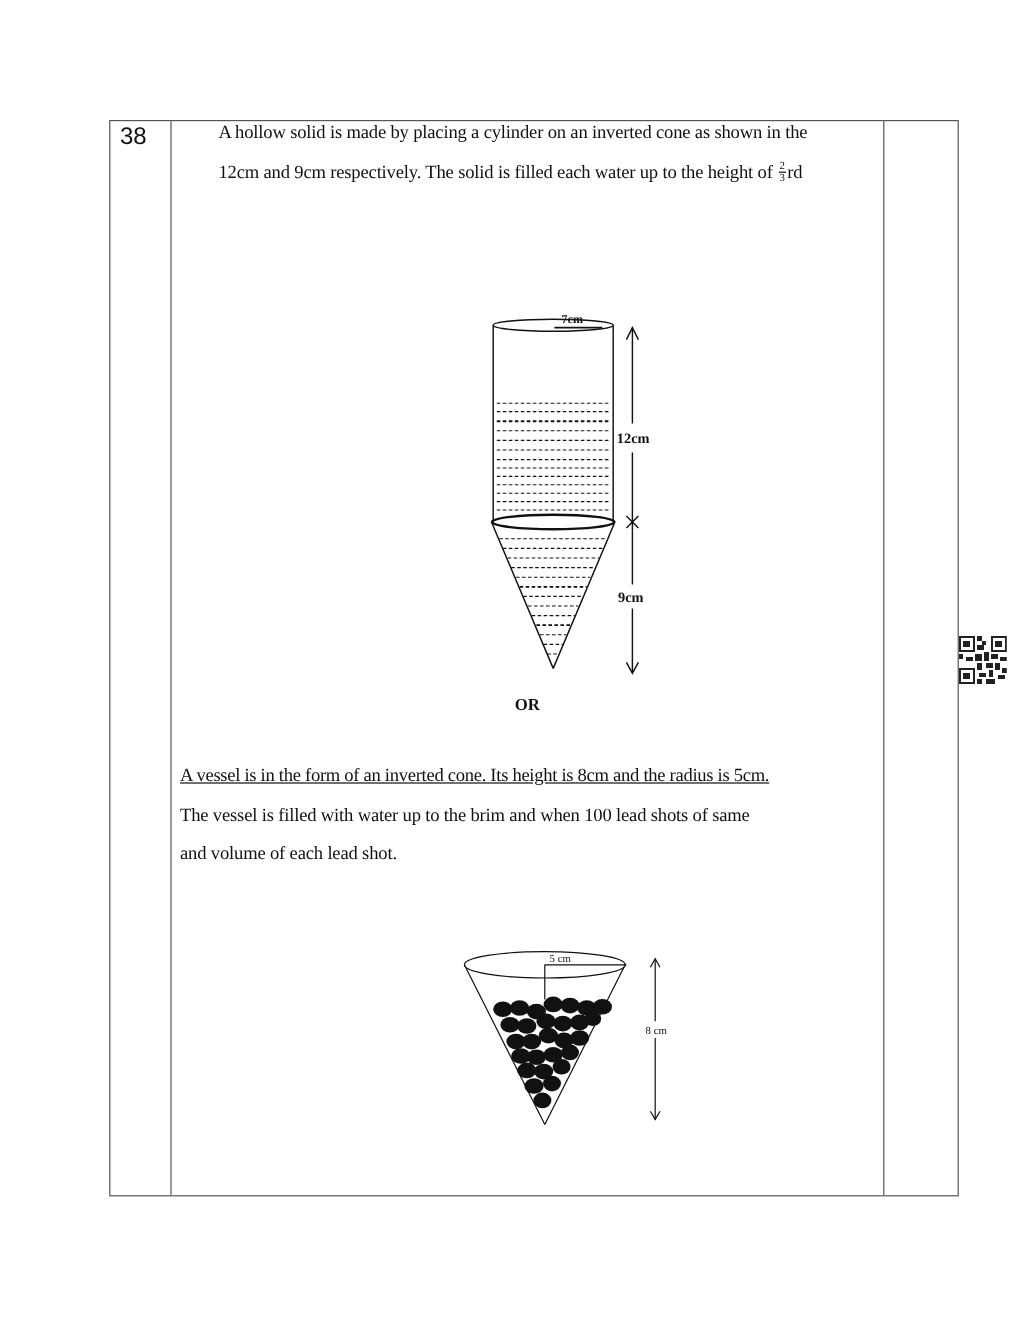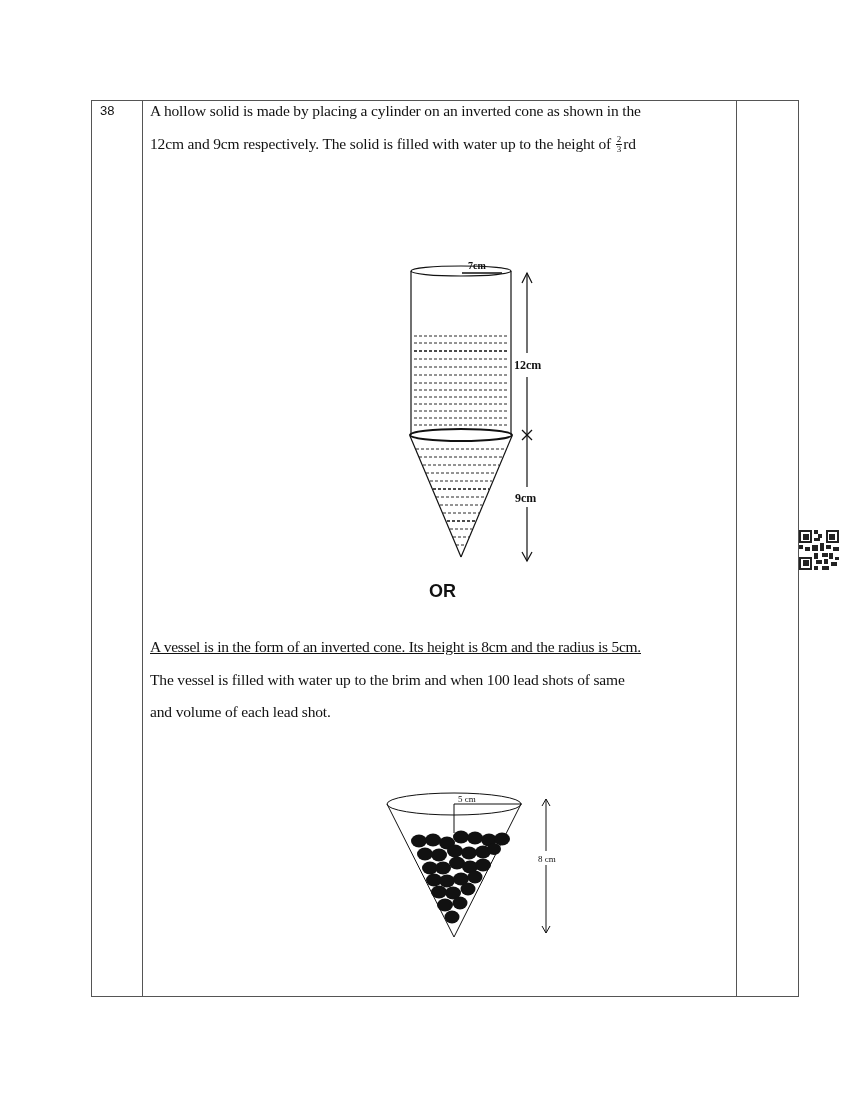--- a/index.html
+++ b/index.html
@@ -2,42 +2,42 @@
 <html><head>
 <meta charset="utf-8">
 <style>
   html, body { margin:0; padding:0; background:#ffffff; }
   body { width:850px; height:1100px; position:relative; overflow:hidden;
          font-family:"Liberation Serif", "DejaVu Serif", serif; color:#111; }
   .table { position:absolute; left:91px; top:100px; width:708px; height:897px;
            border:1px solid #555; box-sizing:border-box; }
   .col-line { position:absolute; top:0; bottom:0; width:1px; background:#555; }
   .qno { position:absolute; left:8px; top:2px; font-family:"Liberation Sans", "DejaVu Sans", sans-serif;
-         font-size:13px; }
+         font-size:20px; }
   .para { position:absolute; left:58px; width:580px; font-size:15.5px; line-height:32.5px; letter-spacing:-0.15px; }
   .frac { display:inline-block; vertical-align:middle; font-size:9px; line-height:9px; text-align:center; margin:0 1px; }
   .frac span { display:block; }
   .frac .num { border-bottom:0.8px solid #111; padding:0 1px; }
-  .or { position:absolute; left:337px; top:480px; font-family:Liberation Sans, sans-serif;
-        font-weight:bold; font-size:18px; }
+  .or { position:absolute; left:337px; top:480px; font-family:Liberation Serif, serif;
+        font-weight:bold; font-size:14px; }
   svg text { font-family:"Liberation Serif", "DejaVu Serif", serif; }
   .qr { position:absolute; left:799px; top:530px; width:40px; height:40px; }
 </style>
 </head>
 <body>
 
 <div class="table">
   <div class="col-line" style="left:50px;"></div>
   <div class="col-line" style="left:644px;"></div>
 
   <div class="qno">38</div>
 
-  <div class="para" style="top:-6px;">
+  <div class="para" style="top:-6px;margin-left:32px;">
     <div>A hollow solid is made by placing a cylinder on an inverted cone as shown in the</div>
-    <div><span>12cm and 9cm respectively. The solid is filled with water up to the height of </span><span class="frac"><span class="num">2</span><span>3</span></span><span>rd</span></div>
+    <div><span>12cm and 9cm respectively. The solid is filled each water up to the height of </span><span class="frac"><span class="num">2</span><span>3</span></span><span>rd</span></div>
   </div>
 
   <svg style="position:absolute; left:300px; top:158px;" width="160" height="310" viewBox="0 0 160 310">
     <g stroke="#111" fill="none">
 
       <ellipse cx="69" cy="12" rx="50" ry="5" stroke-width="1.2"></ellipse>
       <line x1="19" y1="12" x2="19" y2="176" stroke-width="1.2"></line>
       <line x1="119" y1="12" x2="119" y2="176" stroke-width="1.2"></line>
 
       <line x1="70" y1="14" x2="110" y2="14" stroke-width="1.4"></line>

